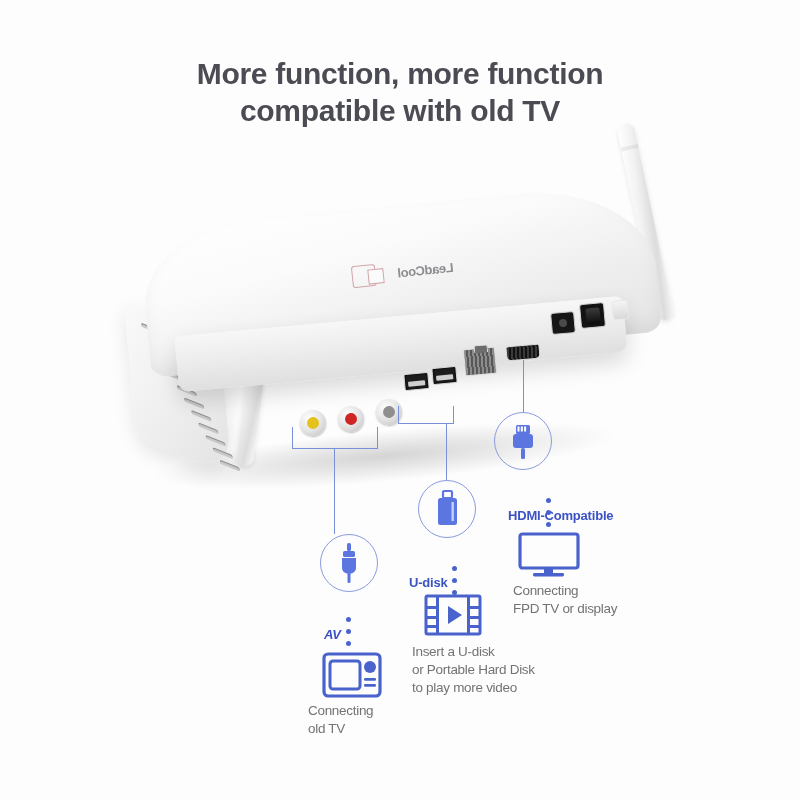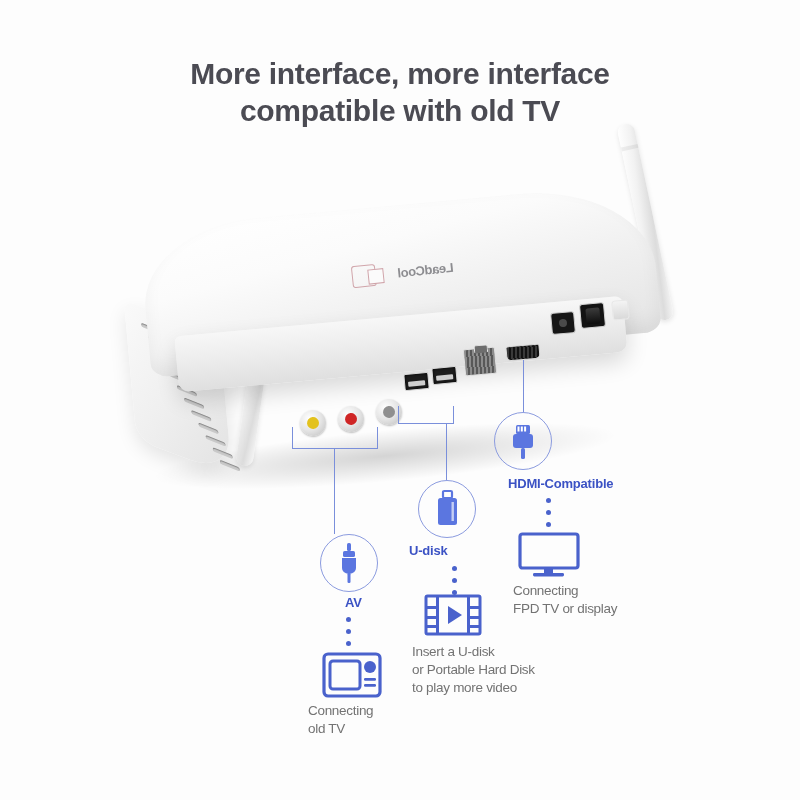--- a/index.html
+++ b/index.html
@@ -145,36 +145,36 @@
   .dots { position: absolute; display: flex; flex-direction: column;
           align-items: center; gap: 7px; }
   .dots i { width: 5px; height: 5px; border-radius: 50%; background: #4a62cc; display: block; }
 
   .circle-icon {
     position: absolute; width: 58px; height: 58px; border-radius: 50%;
     border: 1.3px solid #8b9bdf; display: flex; align-items: center; justify-content: center;
   }
   .label {
     position: absolute; color: #3b52c4; font-size: 13px; font-weight: bold;
-    white-space: nowrap; letter-spacing: -.2px;
+    white-space: nowrap; letter-spacing: -.2px; margin-top: 32px;
   }
   .caption {
     position: absolute; color: #737373; font-size: 13.5px; line-height: 1.35;
     letter-spacing: -.3px;
   }
   .plain-icon { position: absolute; }
   svg { display: block; }
 </style>
 </head>
 <body>
 
 <div id="stage">
 
   <div class="heading">
-    <span>More interface, more interface</span>
+    <span>More function, more function</span>
     <span>compatible with old TV</span>
   </div>
 
   <div class="device">
 
     <div class="shadow-pad"></div>
 
     <div class="antenna left">
         <i class="band"></i>
       </div>
@@ -299,21 +299,21 @@
   </div>
 
   <div class="circle-icon" style="left:320px; top:534px;">
     <svg width="26" height="42" viewBox="0 0 26 42">
       <rect x="11" y="1" width="4" height="8" rx="1.6" fill="#5b76e0"></rect>
       <rect x="7" y="9" width="12" height="6" rx="1.6" fill="#5b76e0"></rect>
       <path d="M6 16 h14 v10 q0 5 -7 6 q-7 -1 -7 -6 Z" fill="#5b76e0"></path>
       <rect x="11.5" y="31" width="3" height="10" rx="1.2" fill="#5b76e0"></rect>
     </svg>
   </div>
-  <div class="label" style="left:345px; top:595px;">AV</div>
+  <div class="label" style="left:324px; top:595px;font-style:italic;">AV</div>
   <div class="dots" style="left:346px; top:617px;">
     <i></i>
       <i></i>
       <i></i>
   </div>
   <div class="plain-icon" style="left:322px; top:652px;">
     <svg width="60" height="46" viewBox="0 0 60 46">
       <rect x="2" y="2" width="56" height="42" rx="4" fill="none" stroke="#4a62cc" stroke-width="3.2"></rect>
       <rect x="8" y="9" width="30" height="28" rx="3" fill="none" stroke="#4a62cc" stroke-width="3"></rect>
       <circle cx="48" cy="15" r="6" fill="#4a62cc"></circle>

